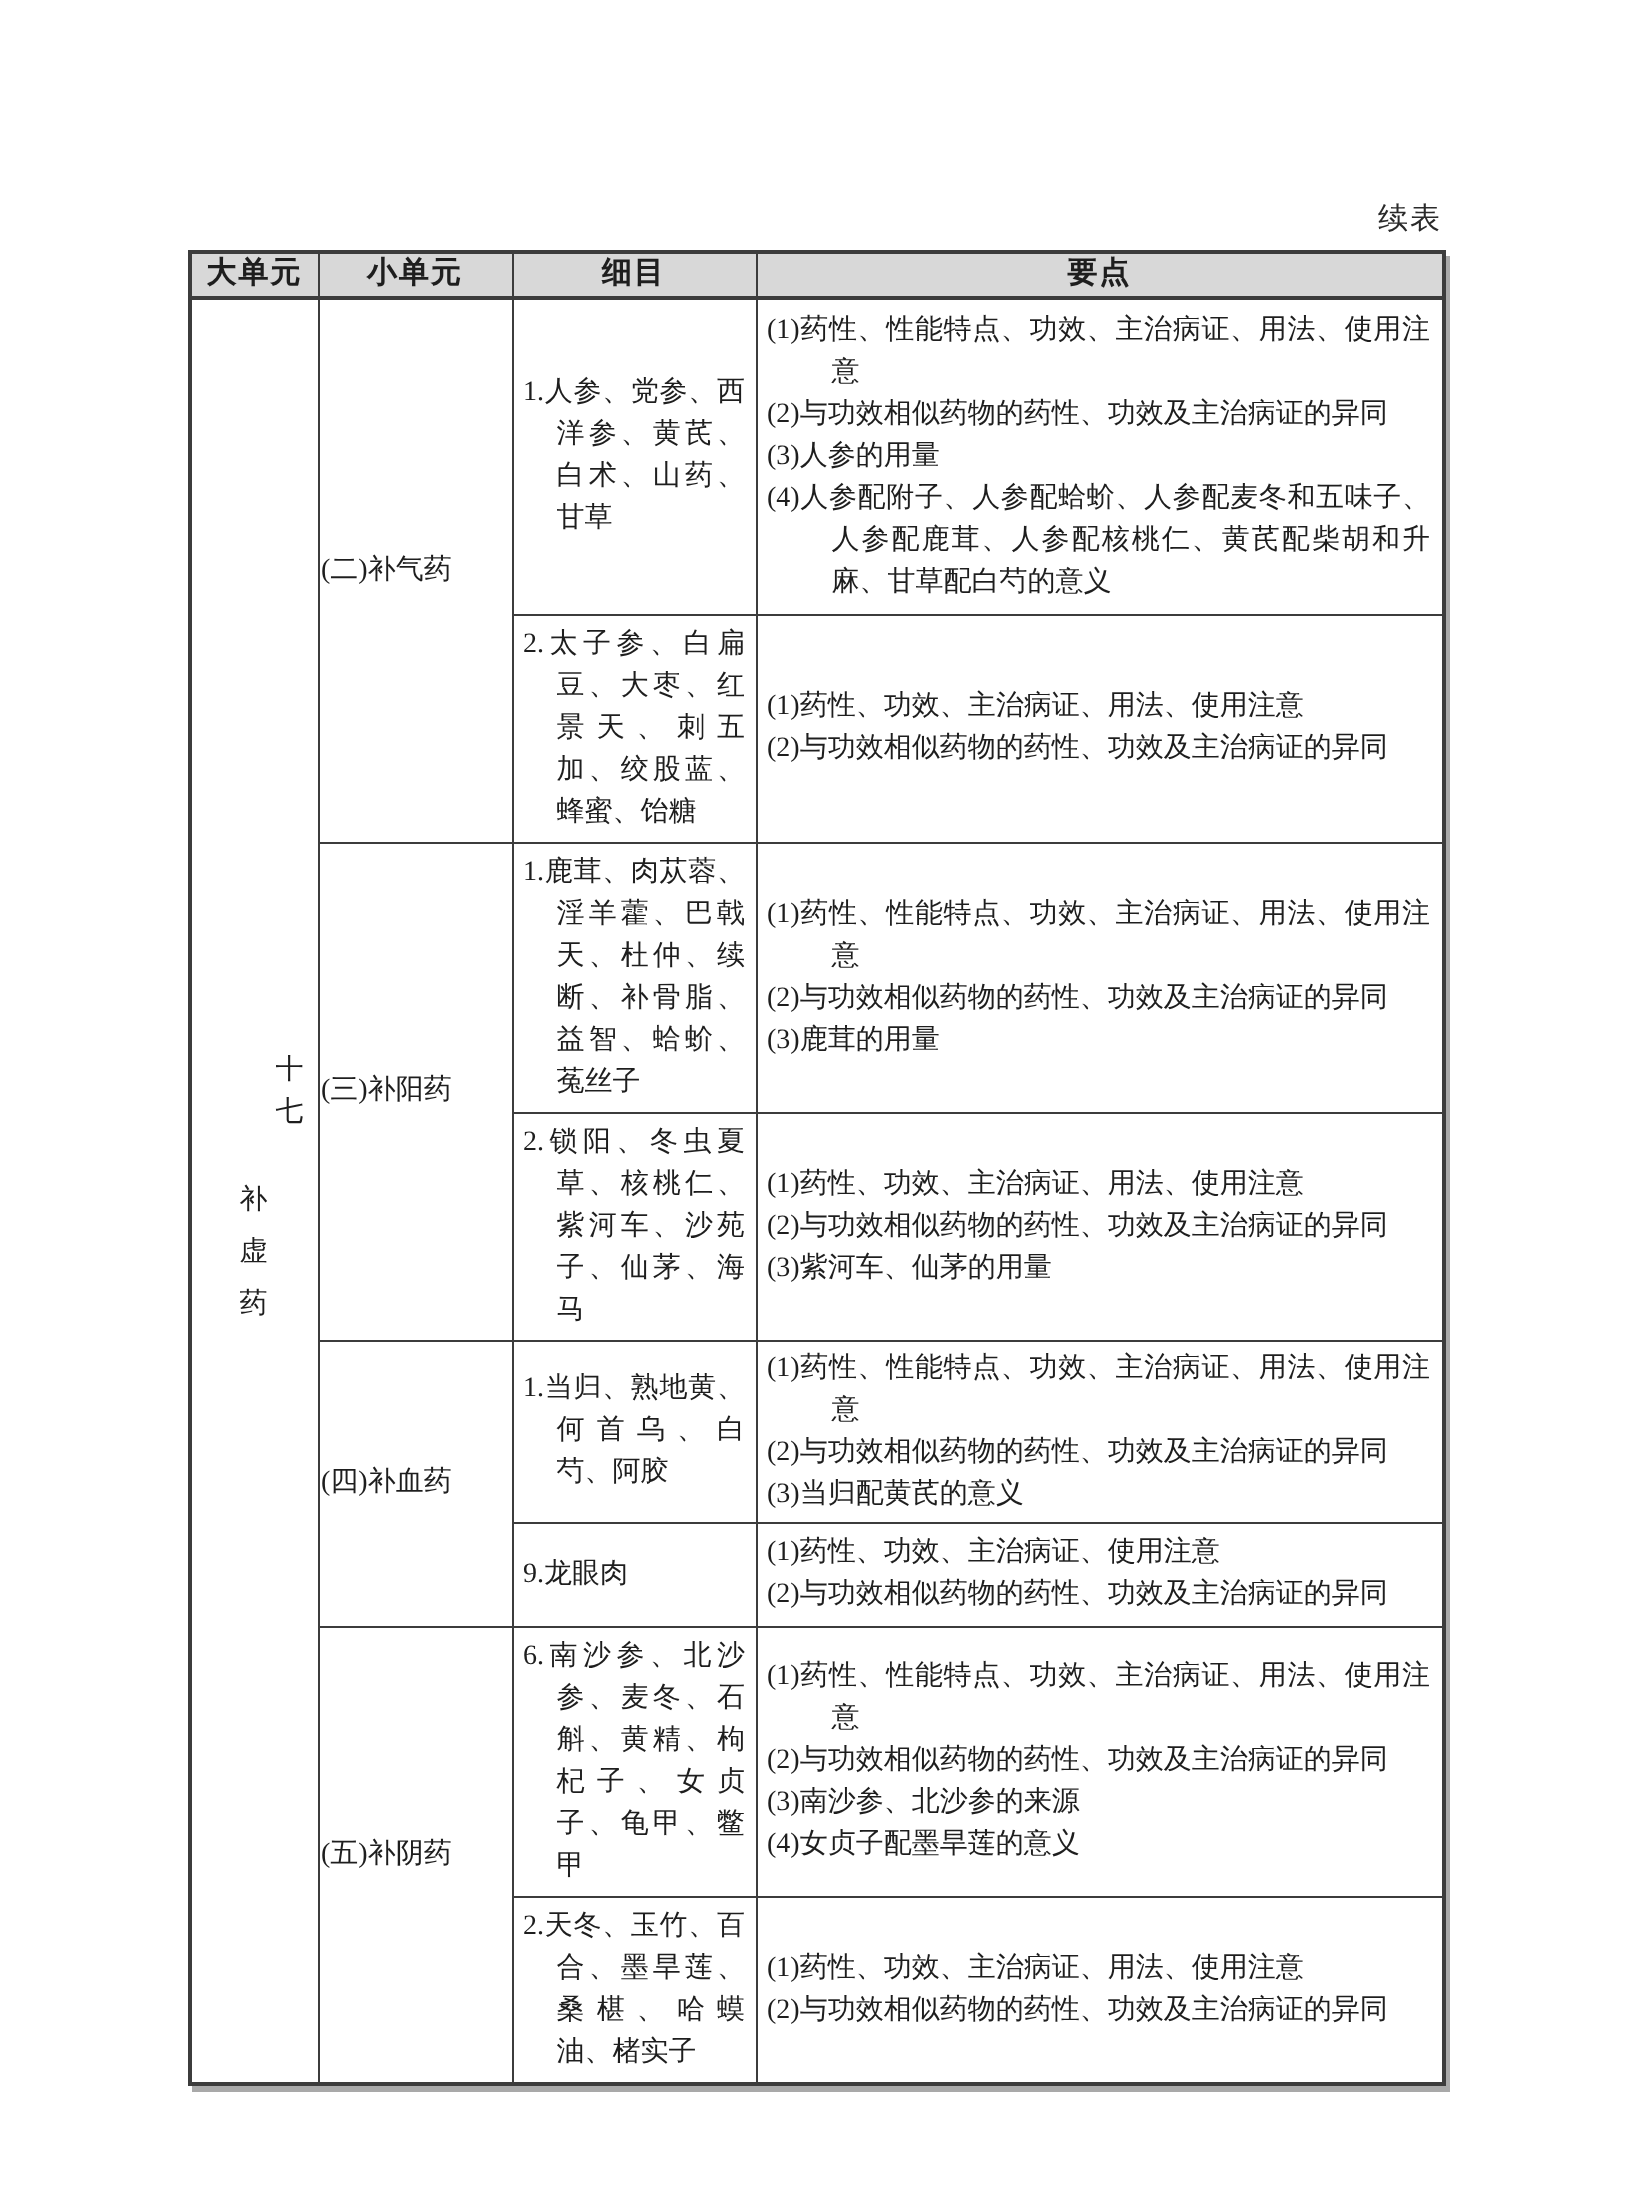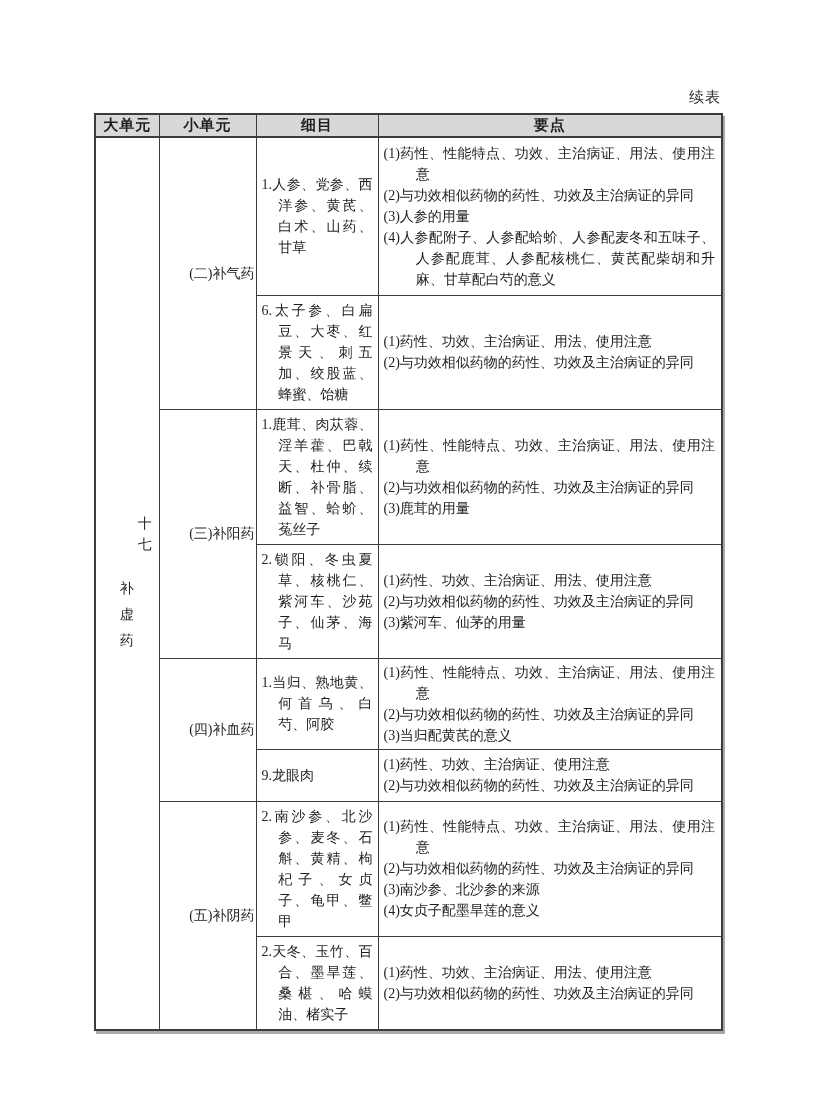--- a/index.html
+++ b/index.html
@@ -6,21 +6,21 @@
   html, body { background: #ffffff; }
   body {
     width: 816px; height: 1100px;
     font-family: "Liberation Serif", "DejaVu Serif", serif;
     color: #1e1e1e;
     position: relative;
     overflow: hidden;
   }
   .sheet {
     position: absolute;
-    left: 94px; top: 88px;
+    left: 94px; top: 100px;
     width: 629px;
   }
   .continued {
     text-align: right;
     font-size: 15px;
     letter-spacing: 1px;
     padding-right: 2px;
     margin-bottom: 6px;
     color: #2a2a2a;
   }
@@ -51,21 +51,21 @@
     border-bottom: 2px solid #3c3c3c;
     letter-spacing: 1px;
   }
   td.major-cell {
     text-align: center;
     letter-spacing: 1px;
   }
   .major-num { margin-bottom: 21px; padding-left: 36px; }
   .major-name div { line-height: 26px; }
   td.sub-cell {
-    text-align: right;
+    text-align: left;
     padding: 0 1px;
   }
   td.item-cell {
     padding: 4px 5px;
     text-align: justify;
   }
   .item-text {
     padding-left: 1.2em;
     text-indent: -1.2em;
   }
@@ -118,21 +118,21 @@
         <td class="points-cell">
           <div class="point">(1)药性、性能特点、功效、主治病证、用法、使用注意</div>
           <div class="point">(2)与功效相似药物的药性、功效及主治病证的异同</div>
           <div class="point">(3)人参的用量</div>
           <div class="point">(4)人参配附子、人参配蛤蚧、人参配麦冬和五味子、人参配鹿茸、人参配核桃仁、黄芪配柴胡和升麻、甘草配白芍的意义</div>
         </td>
       </tr>
 
       <tr style="height:100px;">
         <td class="item-cell">
-          <div class="item-text">6.太子参、白扁豆、大枣、红景天、刺五加、绞股蓝、蜂蜜、饴糖</div>
+          <div class="item-text">2.太子参、白扁豆、大枣、红景天、刺五加、绞股蓝、蜂蜜、饴糖</div>
         </td>
         <td class="points-cell">
           <div class="point">(1)药性、功效、主治病证、用法、使用注意</div>
           <div class="point">(2)与功效相似药物的药性、功效及主治病证的异同</div>
         </td>
       </tr>
 
       <tr style="height:120px;">
         <td class="sub-cell" rowspan="2">(三)补阳药</td>
         <td class="item-cell">
@@ -174,21 +174,21 @@
         </td>
         <td class="points-cell">
           <div class="point">(1)药性、功效、主治病证、使用注意</div>
           <div class="point">(2)与功效相似药物的药性、功效及主治病证的异同</div>
         </td>
       </tr>
 
       <tr style="height:115px;">
         <td class="sub-cell" rowspan="2">(五)补阴药</td>
         <td class="item-cell">
-          <div class="item-text">2.南沙参、北沙参、麦冬、石斛、黄精、枸杞子、女贞子、龟甲、鳖甲</div>
+          <div class="item-text">6.南沙参、北沙参、麦冬、石斛、黄精、枸杞子、女贞子、龟甲、鳖甲</div>
         </td>
         <td class="points-cell">
           <div class="point">(1)药性、性能特点、功效、主治病证、用法、使用注意</div>
           <div class="point">(2)与功效相似药物的药性、功效及主治病证的异同</div>
           <div class="point">(3)南沙参、北沙参的来源</div>
           <div class="point">(4)女贞子配墨旱莲的意义</div>
         </td>
       </tr>
 
       <tr style="height:80px;padding-left:29px;">

